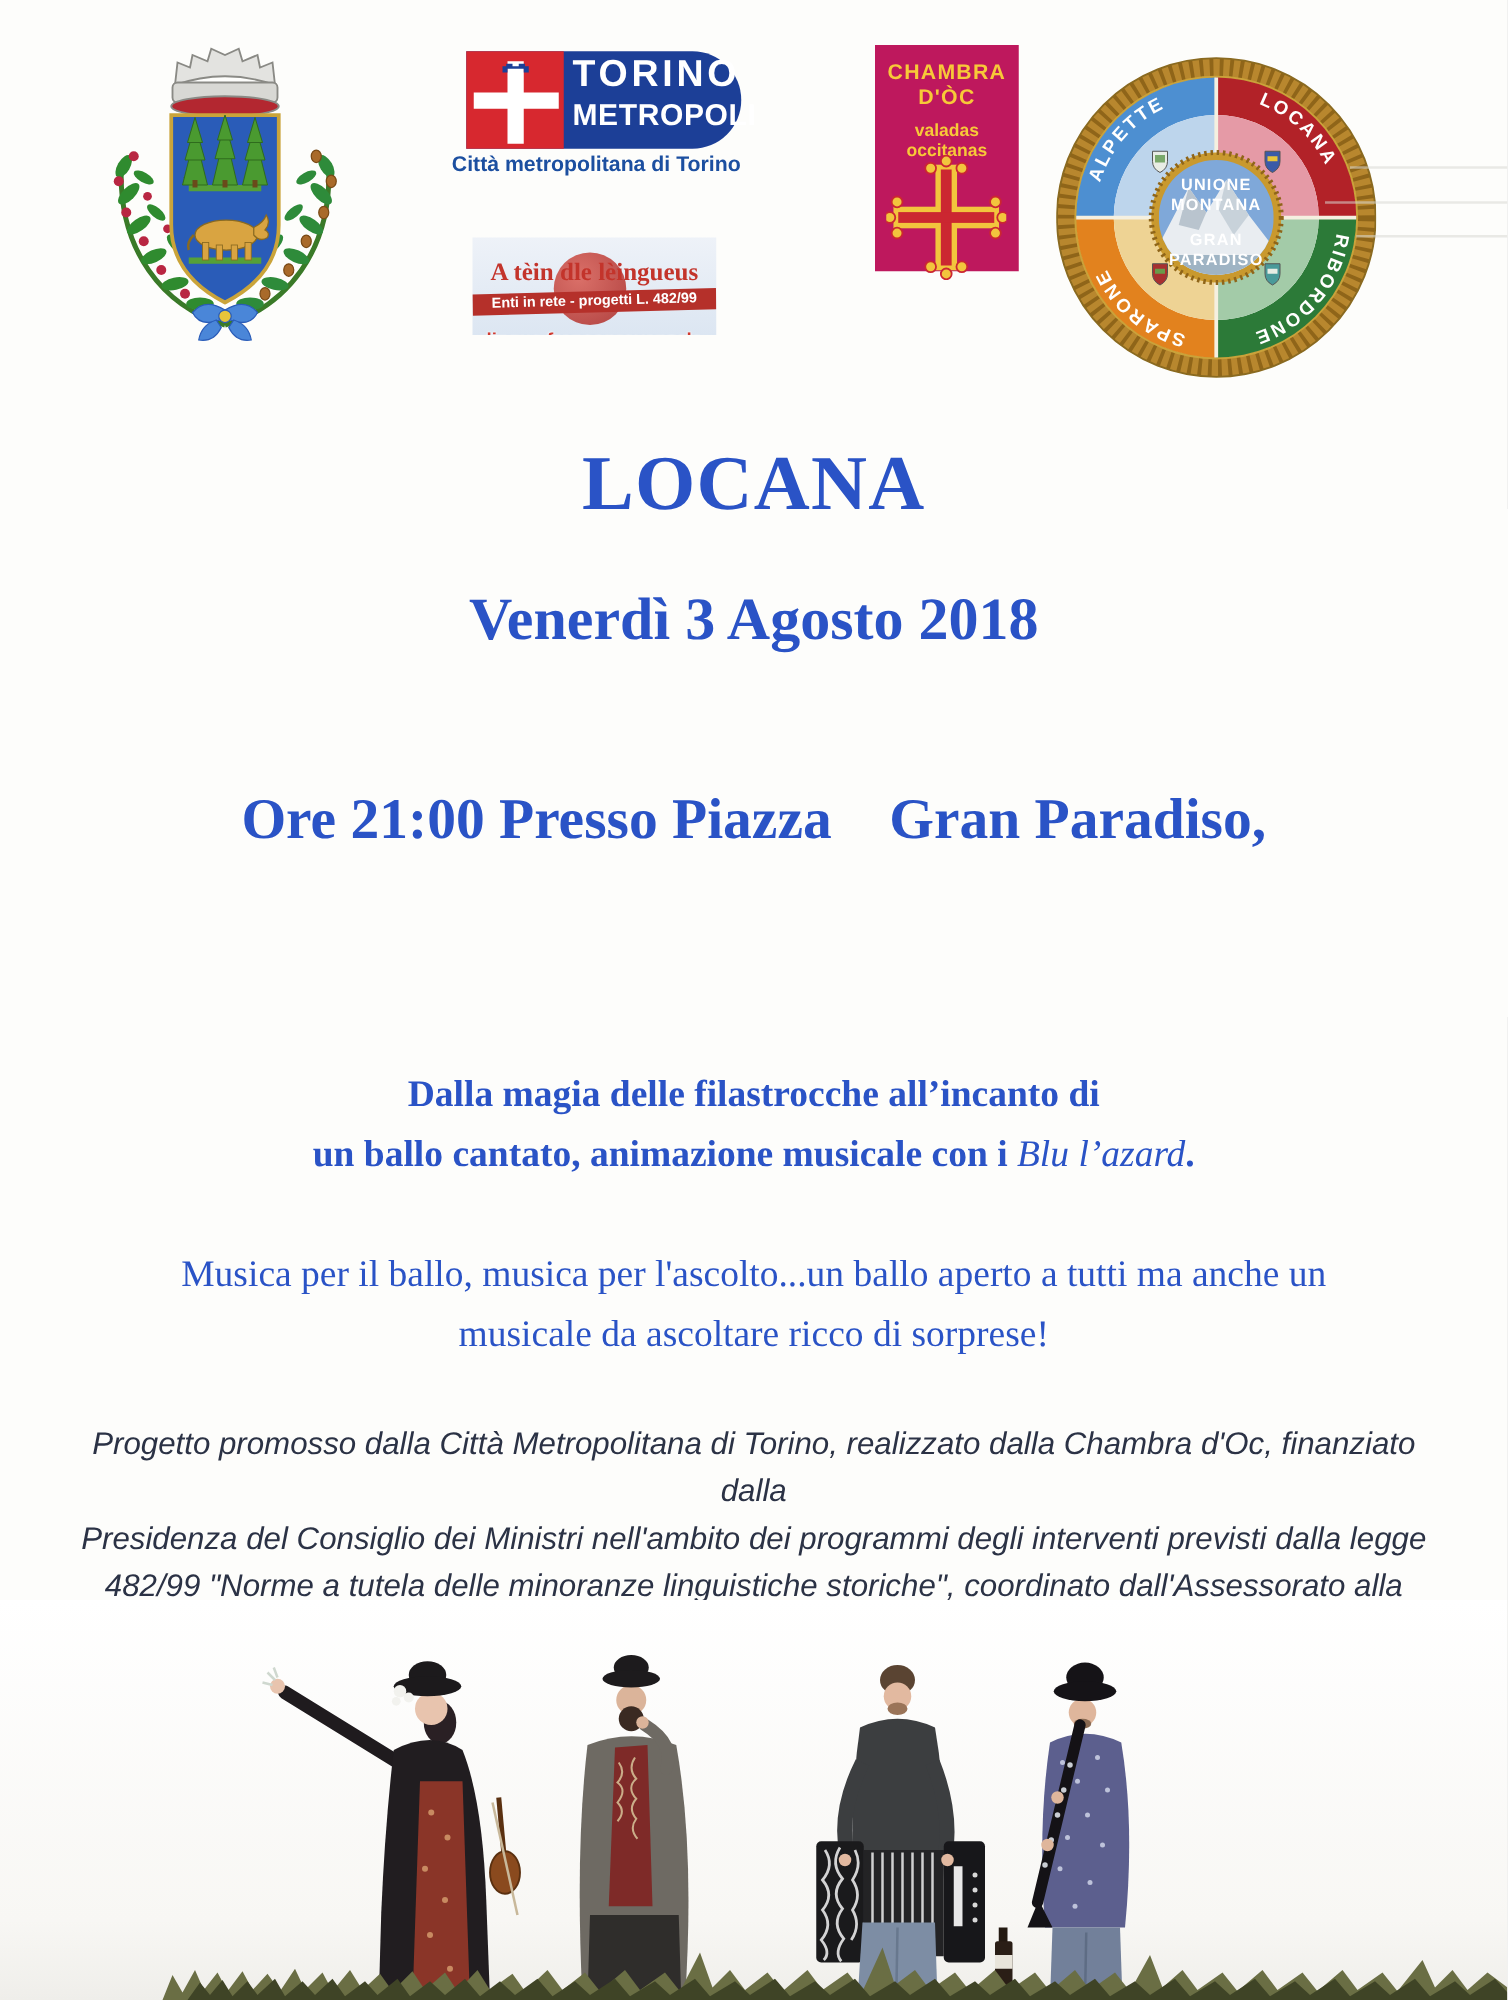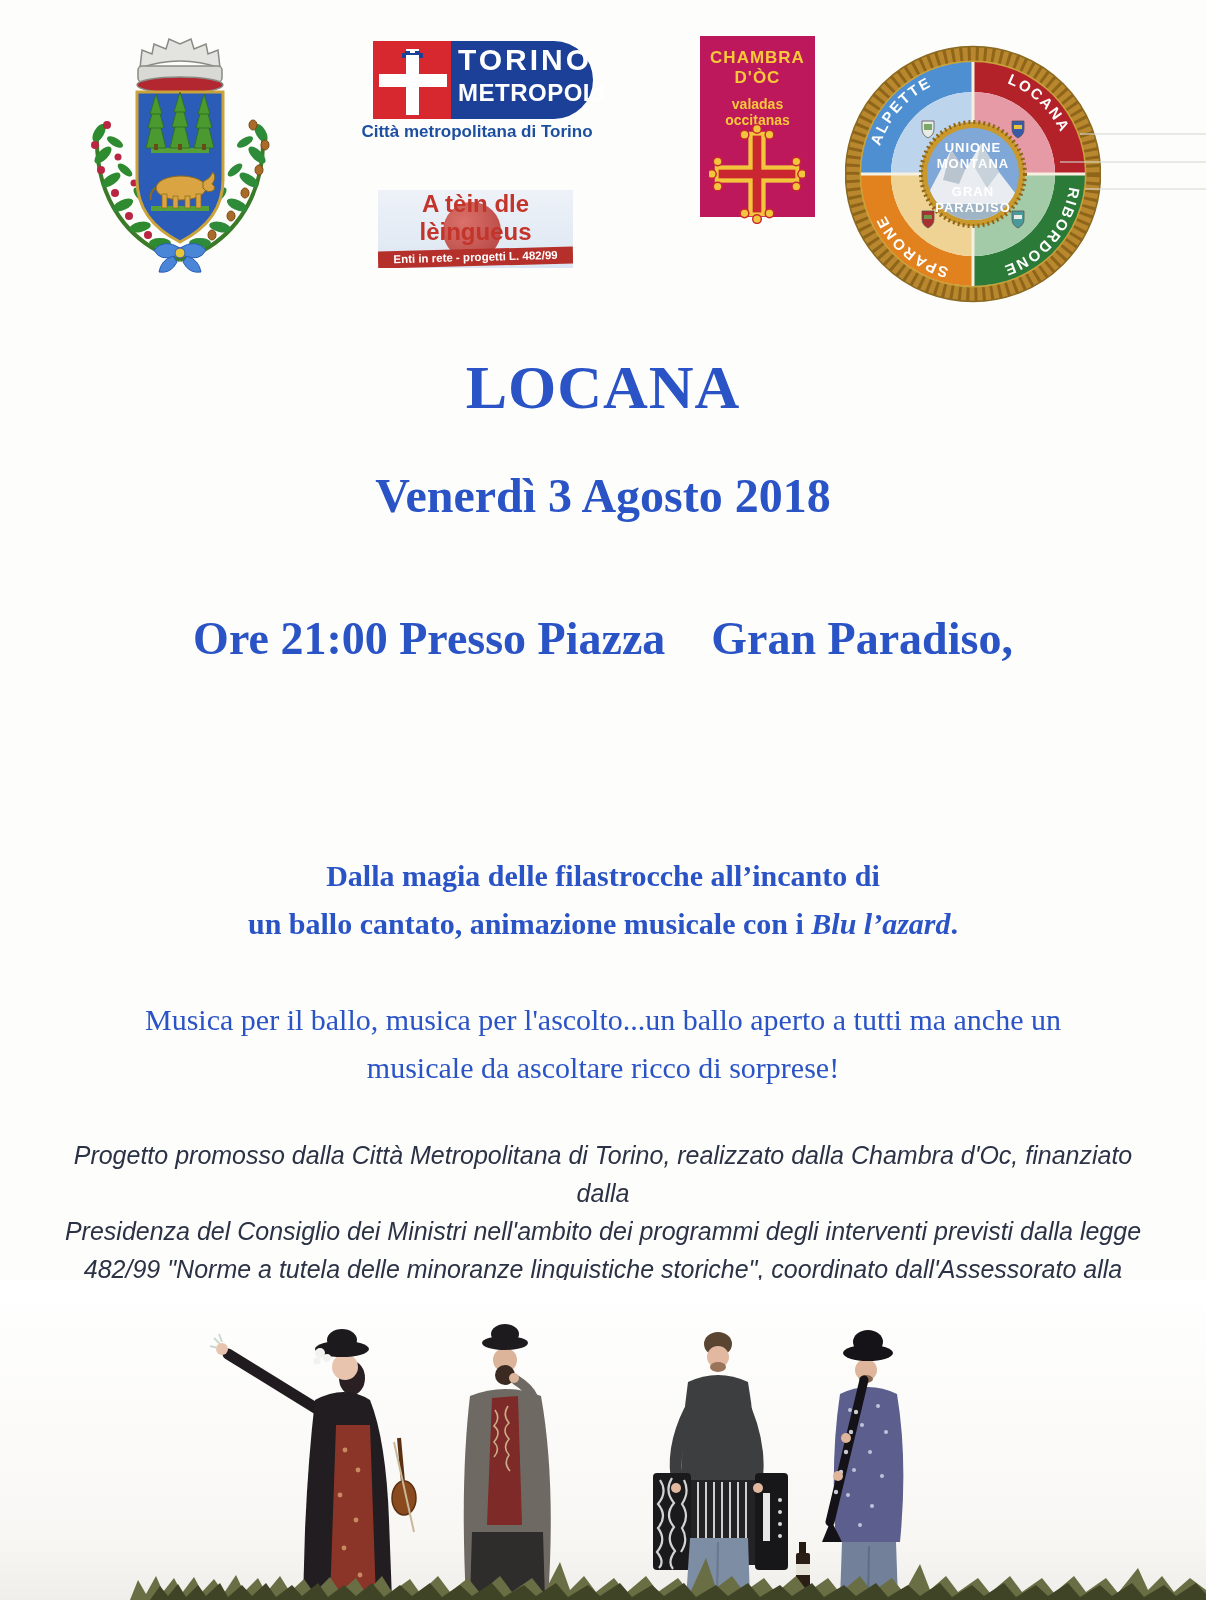--- a/index.html
+++ b/index.html
@@ -31,21 +31,21 @@
     left:352px;top:122px;width:250px;text-align:center;color:#1c4fa0;
     font-family:"Liberation Sans",sans-serif;font-weight:bold;font-size:17px;
   }
   .lg-box{
     left:378px;top:190px;width:195px;height:78px;
     background:linear-gradient(180deg,#eef2f8,#dce6f2);
     text-align:center;font-family:"Liberation Sans",sans-serif;overflow:hidden;
   }
   .lg-globe{position:absolute;left:65px;top:12px;width:58px;height:58px;border-radius:50%;
     background:radial-gradient(circle at 35% 35%, #d85a50, #a82420);opacity:0.85;}
-  .lg-l1{position:relative;color:#c3342b;font-weight:bold;font-size:24px;margin-top:0;}
+  .lg-l1{position:relative;color:#c3342b;font-weight:bold;font-size:20px;margin-top:17px;font-family:Liberation Serif, serif;}
   .lg-band{position:relative;background:#b5302a;color:#fff;font-weight:bold;font-size:11.5px;
     line-height:17px;margin-top:3px;transform:rotate(-1.5deg);}
   .lg-l3{position:relative;color:#cf3a30;font-weight:bold;font-size:15px;margin-top:14px;
     text-shadow:0 0 2px #fff,0 0 2px #fff;}
   .ch-box{
     left:700px;top:36px;width:115px;height:181px;background:#be185d;text-align:center;
     font-family:"Liberation Sans",sans-serif;font-weight:bold;color:#f7c938;
   }
   .ch-l1{font-size:17px;letter-spacing:1px;margin-top:12px;}
   .ch-l2{font-size:17px;letter-spacing:1px;}
@@ -57,25 +57,25 @@
     fill:#ffffff;letter-spacing:2px;}
   .um-center-t{font-family:"Liberation Sans",sans-serif;font-weight:bold;font-size:13px;
     fill:#ffffff;letter-spacing:1px;text-anchor:middle;}
   
   .streak{background:#d9d9d4;height:2px;opacity:.55;}
   
   .blue{color:#2a53c6;}
   .ct{left:0;width:1206px;text-align:center;}
   .t-town{top:352px;font-size:62px;font-weight:bold;letter-spacing:1px;}
   .t-date{top:468px;font-size:48px;font-weight:bold;}
-  .t-time{top:612px;font-size:46px;font-weight:bold;}
+  .t-time{top:628px;font-size:46px;font-weight:bold;}
   .t-event{top:706px;font-size:57px;font-weight:bold;font-style:italic;color:#cd2127;}
   .t-desc{font-size:30px;line-height:48px;}
   .t-desc.b{font-weight:bold;}
-  .band-name{font-style:italic;font-weight:bold;}
+  .band-name{font-style:italic;font-weight:normal;}
   .t-credits{
     left:53px;top:1136px;width:1100px;text-align:center;color:#2b3245;
     font-family:"Liberation Sans",sans-serif;font-style:italic;
     font-size:25px;line-height:38px;
   }
   
   .photo{left:0;top:1280px;}
 </style>
 </head>
 <body>

